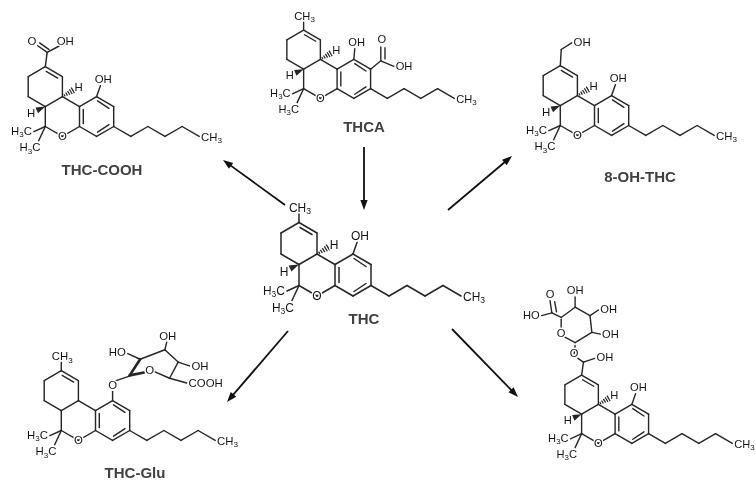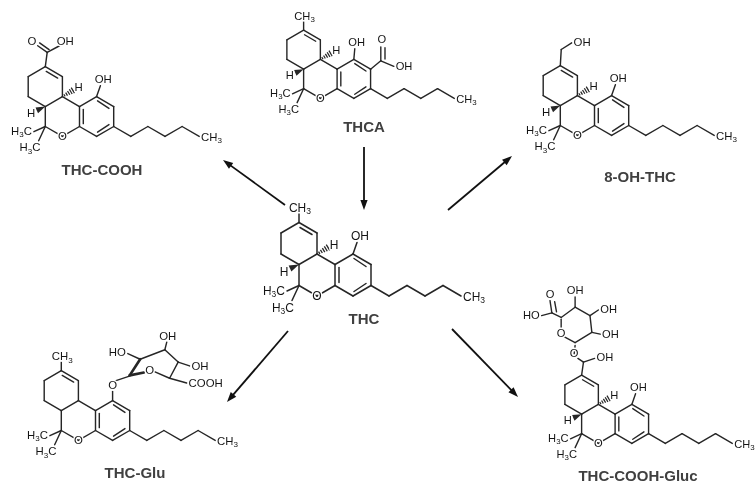--- a/index.html
+++ b/index.html
@@ -341,15 +341,14 @@
         <line x1="452" y1="329" x2="513.1246723598193" y2="391.9769351586018" stroke="#111111" stroke-width="1.8"></line>
         <polygon points="518,397 508.45195573845143,392.33150444152403 513.6185367181753,387.3168817259097" fill="#111111"></polygon>
       </g>
     </svg>
   <div class="labels">
     <div class="mol-label" style="left: 102px; top: 161px;">THC-COOH</div>
     <div class="mol-label" style="left: 364px; top: 118px;">THCA</div>
     <div class="mol-label" style="left: 640px; top: 168px;">8-OH-THC</div>
     <div class="mol-label" style="left: 364px; top: 310px;">THC</div>
     <div class="mol-label" style="left: 135px; top: 464px;">THC-Glu</div>
-    <div class="mol-label" style="left: 638px; top: 467px;">THC-COOH-Gluc</div>
   </div>
 </div>
 
 </body></html>

